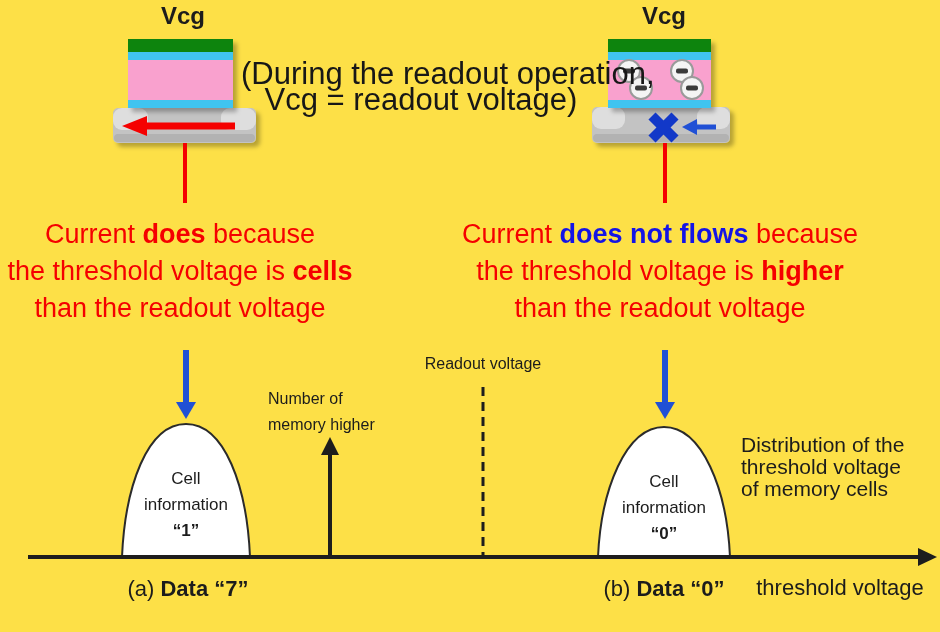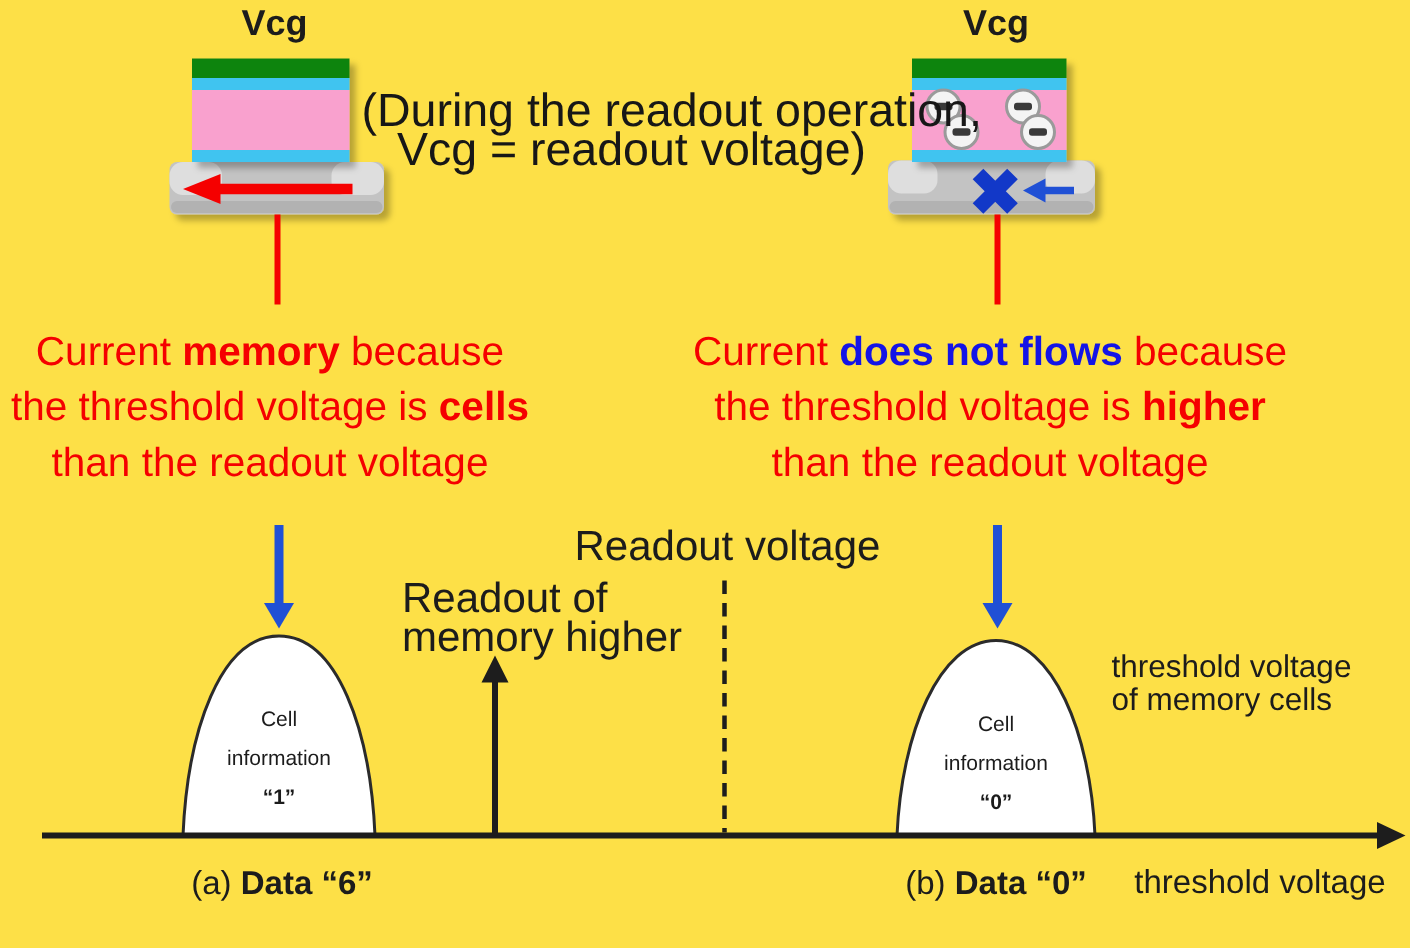--- a/index.html
+++ b/index.html
@@ -7,23 +7,23 @@
   .canvas{position:relative;width:940px;height:632px;background:#fde047;overflow:hidden;
           font-family:"Liberation Sans","DejaVu Sans",sans-serif;color:#1c1c1c;}
   .gfx{position:absolute;left:0;top:0;}
   .txt{position:absolute;white-space:nowrap;}
   .center{text-align:center;}
   .vcg{font-size:24px;font-weight:700;color:#1c1c1c;}
   .note{font-size:31px;line-height:26px;color:#171717;}
   .caption{font-size:27px;line-height:37px;color:#f50000;font-weight:400;}
   .caption b{font-weight:700;}
   .blue-b{color:#1414e6;font-weight:700;}
-  .lbl{font-size:28px;line-height:26px;color:#1c1c1c;}
+  .lbl{font-size:16px;line-height:26px;color:#1c1c1c;}
   .lbl-sm{font-size:21px;line-height:22px;color:#1c1c1c;}
-  .curve-lbl{font-size:14px;line-height:26px;color:#1c1c1c;}
+  .curve-lbl{font-size:17px;line-height:26px;color:#1c1c1c;}
   .curve-lbl .q{font-weight:700;}
   .axis-cap{font-size:22px;line-height:24px;color:#1c1c1c;}
   .data-cap{font-size:22px;color:#1c1c1c;}
   .data-cap b{font-weight:700;}
 </style>
 </head>
 <body>
 
 <div class="canvas">
 
@@ -120,57 +120,58 @@
 
   <div class="txt vcg center" style="left:152px;top:2px;width:62px;">Vcg</div>
   <div class="txt vcg center" style="left:633px;top:2px;width:62px;">Vcg</div>
 
   <div class="txt note center" style="left:241px;top:61px;width:360px;">
     <div>(During the readout operation,</div>
     <div>Vcg = readout voltage)</div>
   </div>
 
   <div class="txt caption center" style="left:-42px;top:216px;width:444px;">
-    <div><span>Current </span><b>memory</b><span> because</span></div>
+    <div><span>Current </span><b>does</b><span> because</span></div>
     <div><span>the threshold voltage is </span><b>cells</b></div>
     <div>than the readout voltage</div>
   </div>
 
   <div class="txt caption center" style="left:438px;top:216px;width:444px;">
     <div><span>Current </span><span class="blue-b">does not flows</span><span> because</span></div>
     <div><span>the threshold voltage is </span><b>higher</b></div>
     <div>than the readout voltage</div>
   </div>
 
   <div class="txt lbl center" style="left:383px;top:351px;width:200px;font-weight:400;">Readout voltage</div>
 
   <div class="txt lbl" style="left:268px;top:386px;">
-    <div>Readout of</div>
+    <div>Number of</div>
     <div>memory higher</div>
   </div>
 
   <div class="txt curve-lbl center" style="left:114px;top:466px;width:144px;">
     <div>Cell</div>
     <div>information</div>
     <div class="q">“1”</div>
   </div>
 
   <div class="txt curve-lbl center" style="left:592px;top:469px;width:144px;">
     <div>Cell</div>
     <div>information</div>
     <div class="q">“0”</div>
   </div>
 
   <div class="txt lbl-sm" style="left:741px;top:434px;">
+    <div>Distribution of the</div>
     <div>threshold voltage</div>
     <div>of memory cells</div>
   </div>
 
   <div class="txt data-cap center" style="left:106px;top:576px;width:164px;">
-    <span>(a) </span><b>Data “6”</b>
+    <span>(a) </span><b>Data “7”</b>
   </div>
 
   <div class="txt data-cap center" style="left:582px;top:576px;width:164px;">
     <span>(b) </span><b>Data “0”</b>
   </div>
 
   <div class="txt axis-cap center" style="left:742px;top:576px;width:196px;">
     <div>threshold voltage</div>
   </div>
 

